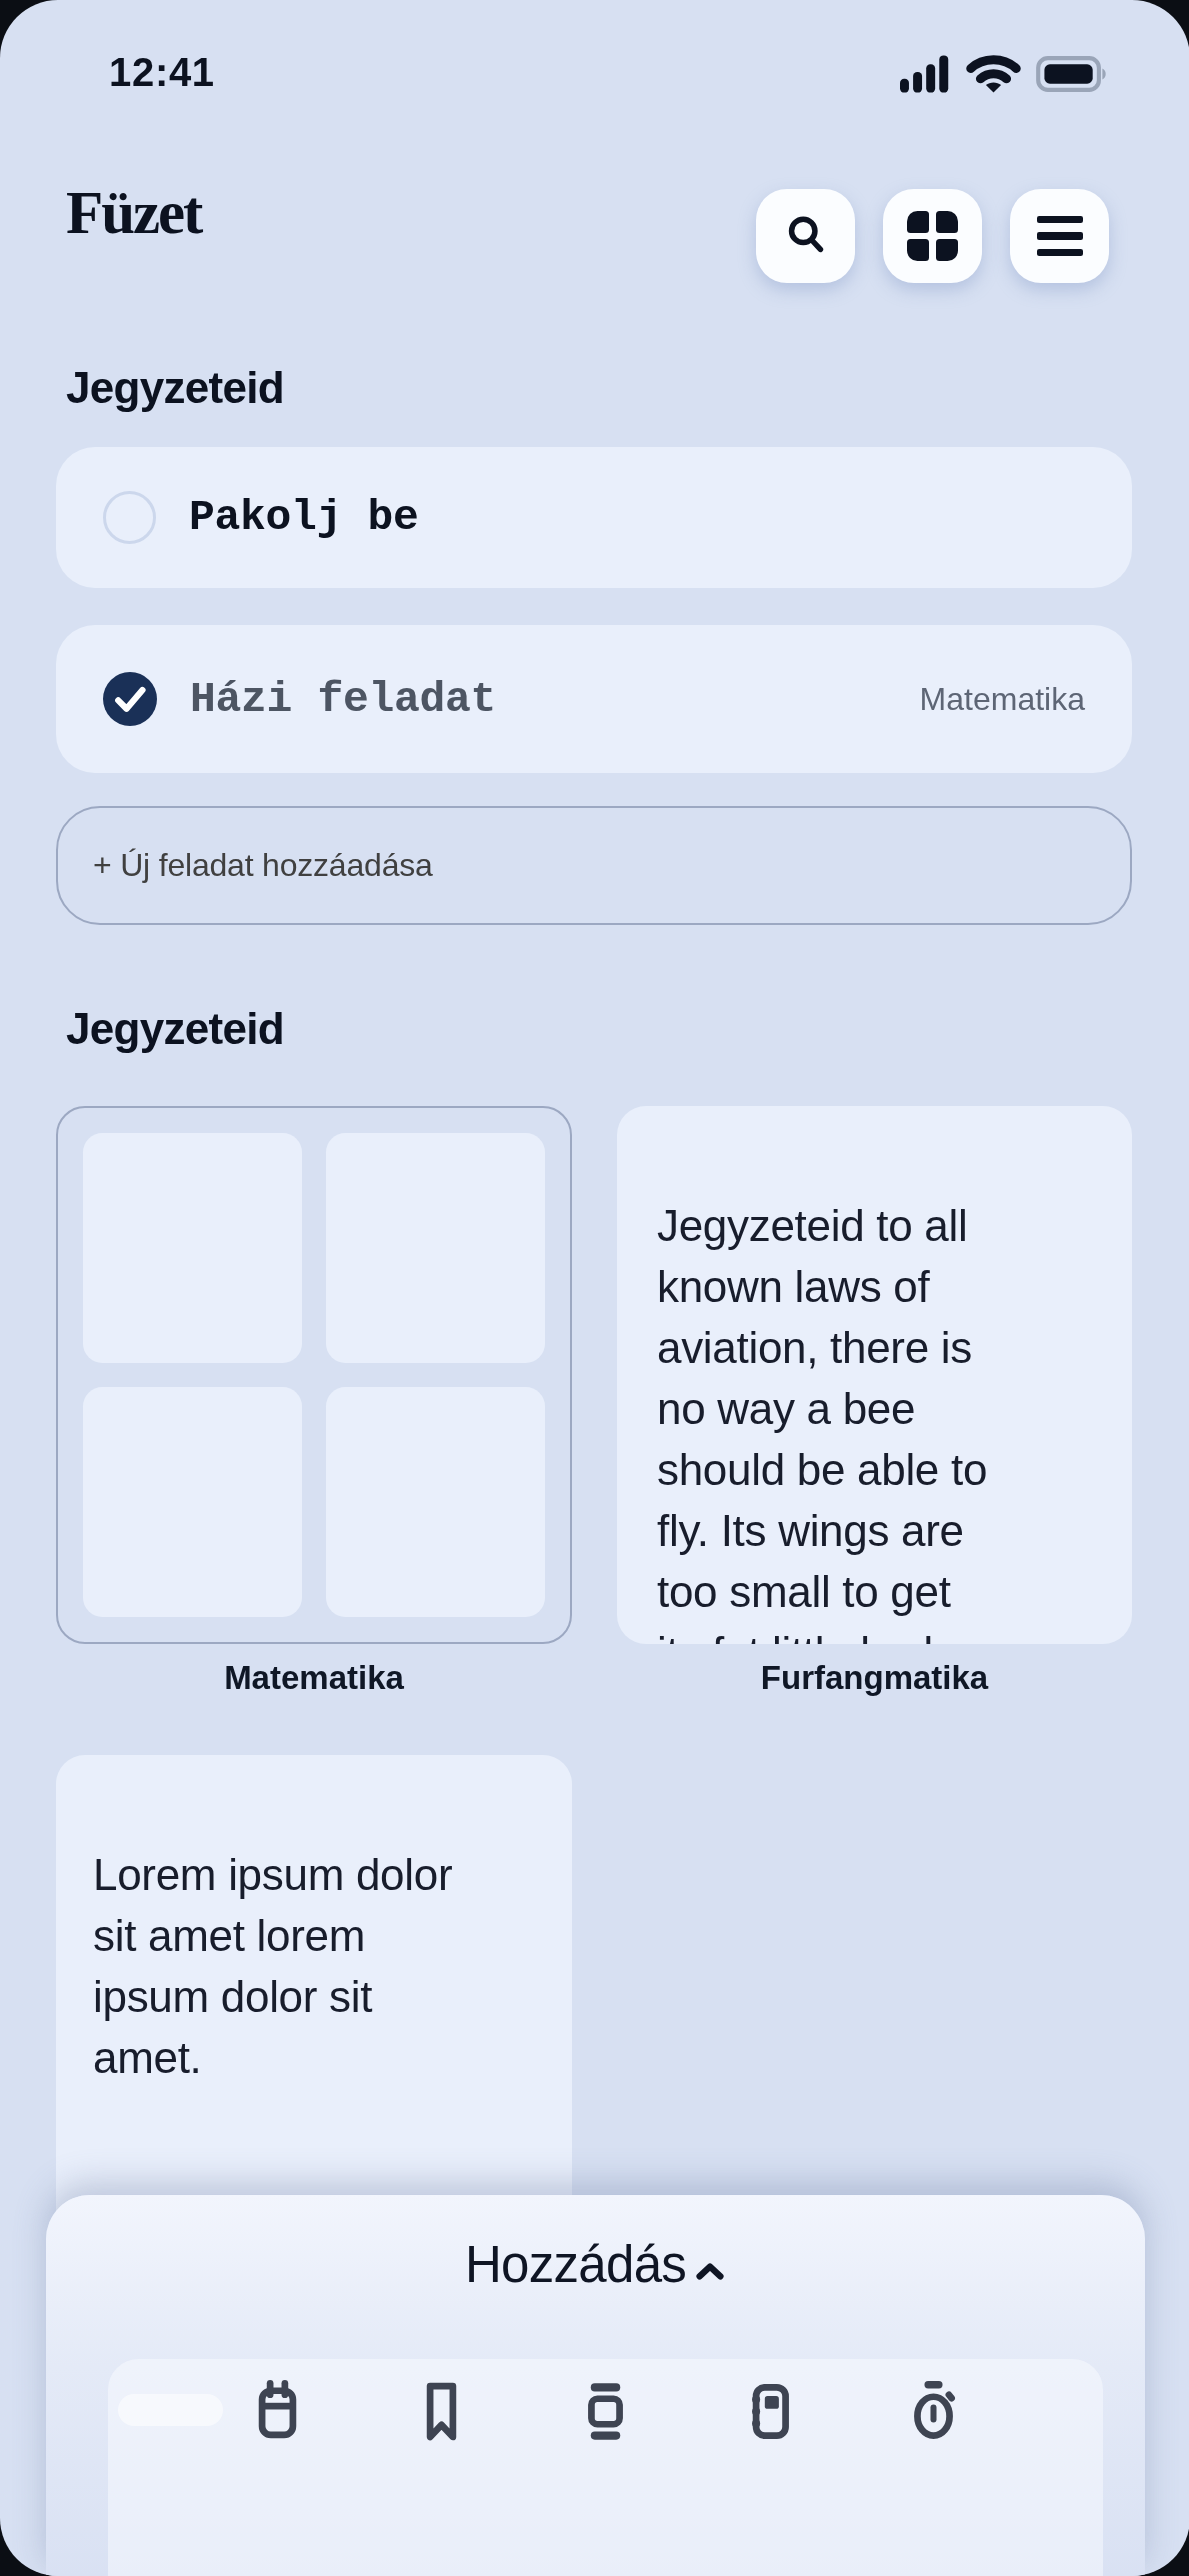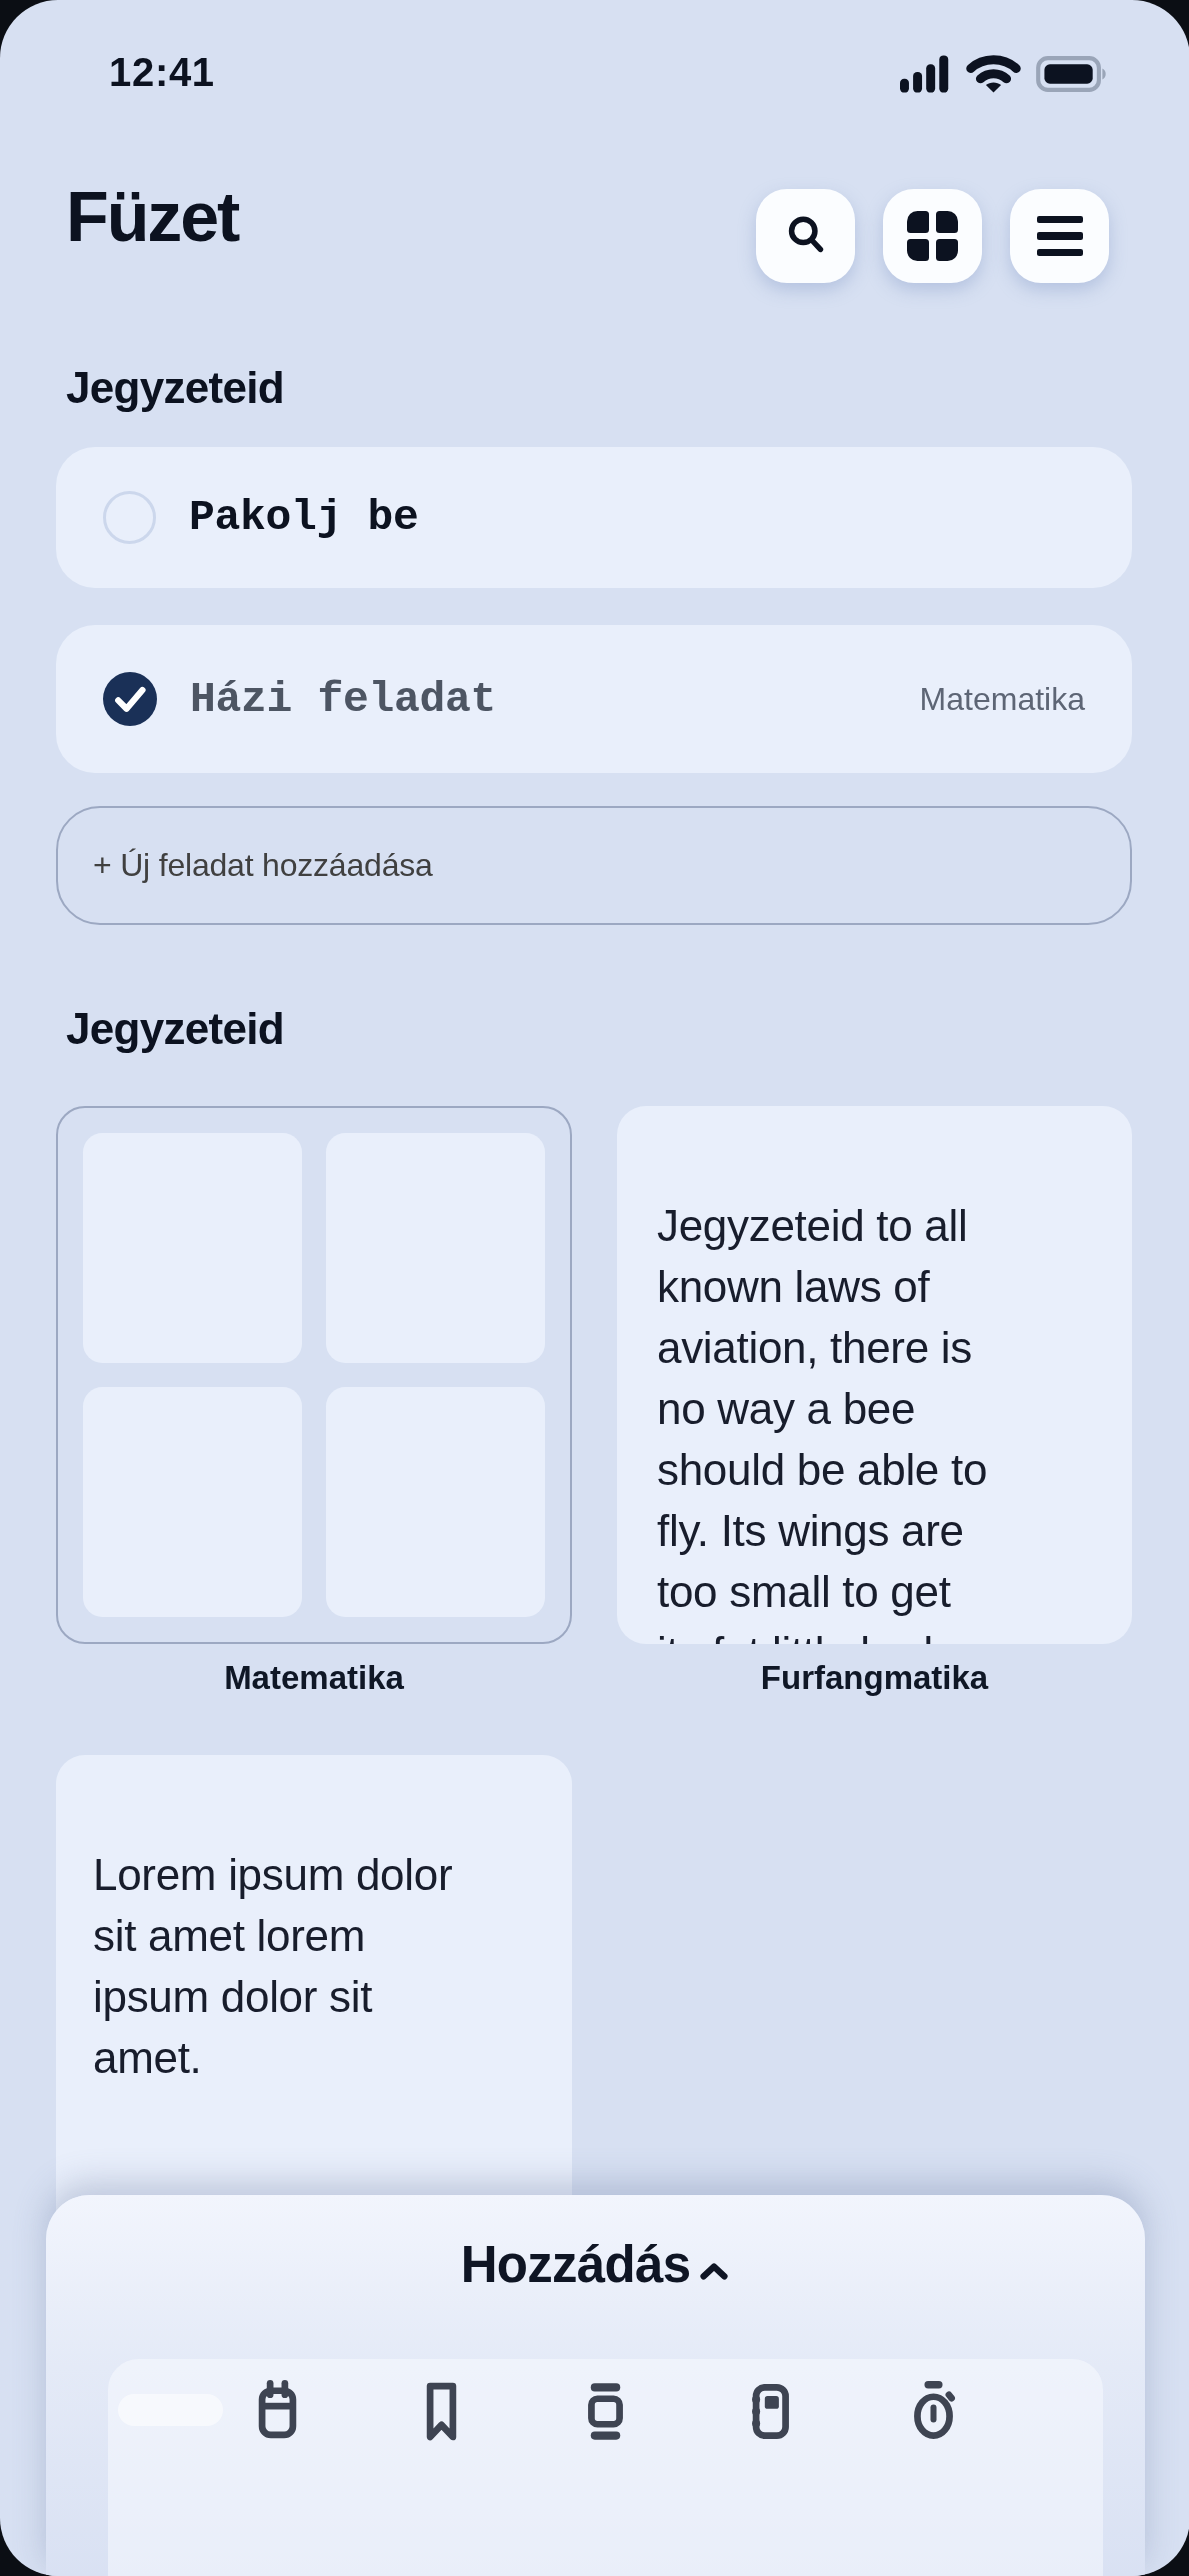--- a/index.html
+++ b/index.html
@@ -6,22 +6,22 @@
   body{font-family:"Liberation Sans","DejaVu Sans",sans-serif;}
   .screen{
     position:relative;width:1190px;height:2576px;overflow:hidden;
     border-radius:58px;background:var(--screen_bg,#d7e0f2);
   }
   
   .time{position:absolute;left:109px;top:50px;font-size:40px;font-weight:700;
         color:var(--ink,#0c1220);letter-spacing:0.7px;}
   .statusicons{position:absolute;right:82px;top:54px;display:flex;align-items:center;gap:14px;}
   
-  .apptitle{position:absolute;left:66px;top:179px;font-size:70px;font-weight:800;
-            letter-spacing:-2.1px;color:var(--ink,#0c1220);line-height:1.1;}
+  .apptitle{position:absolute;left:66px;top:179px;font-size:61px;font-weight:800;
+            letter-spacing:-2.1px;color:var(--ink,#0c1220);line-height:1.1;font-family:Liberation Serif, serif;}
   .hbtn{position:absolute;top:189px;width:99px;height:94px;border-radius:31px;
         background:var(--button_bg,#fbfdff);display:flex;align-items:center;justify-content:center;
         box-shadow:0 7px 16.6px rgba(132,152,198,.42);}
   .hbtn.search{left:756px}.hbtn.grid{left:883px}.hbtn.menu{left:1010px}
   .gridwrap{display:grid;grid-template-columns:22px 22px;grid-template-rows:22px 22px;gap:6.2px;}
   .gridwrap div{background:var(--ink,#0c1220);}
   .gw-tl{border-radius:10.4px 3.5px 3.5px 3.5px}.gw-tr{border-radius:3.5px 10.4px 3.5px 3.5px}
   .gw-bl{border-radius:3.5px 3.5px 3.5px 10.4px}.gw-br{border-radius:3.5px 3.5px 10.4px 3.5px}
   .menuwrap{display:flex;flex-direction:column;gap:9px;}
   .menuwrap div{width:46px;height:7.6px;background:var(--ink,#0c1220);border-radius:2.1px;}
@@ -60,21 +60,21 @@
   .notecard.lorem{left:56px;top:1755px;width:516px;height:486px;padding:28px 28px 0 37px;}
   .notelabel{position:absolute;top:1659px;font-size:33px;font-weight:700;
              color:#0f1726;text-align:center;}
   .notelabel.l1{left:56px;width:516px}.notelabel.l2{left:617px;width:515px}
   
   .sheet{position:absolute;left:46px;top:2195px;width:1099px;height:381px;
          border-radius:44px 44px 0 0;
          background:linear-gradient(180deg,var(--sheet_top,#f2f5fd) 0%,#e4eaf7 45%,var(--sheet_bottom,#d9e1f3) 100%);
          box-shadow:0 -12.5px 32px rgba(96,114,152,.30);}
   .sheettitle{position:absolute;left:0;top:40px;width:100%;display:flex;align-items:center;
-              justify-content:center;gap:8px;font-size:51px;font-weight:700;
+              justify-content:center;gap:8px;font-size:51px;font-weight:400;
               color:#0f1524;letter-spacing:-0.7px;}
   .tray{position:absolute;left:62px;right:42px;top:164px;bottom:0;
         background:rgba(250,252,255,.50);border-radius:30.5px 30.5px 0 0;}
   .iconrow{position:absolute;left:0;top:18px;width:100%;display:flex;justify-content:center;gap:95px;}
   .iconbox{width:69px;height:69px;display:flex;align-items:center;justify-content:center;
            color:var(--sheet_icon,#3e4452);}
   .ghost{position:absolute;left:9.7px;top:35px;width:105px;height:32px;border-radius:16px;
          background:rgba(255,255,255,.55);}
 </style>
 </head>

